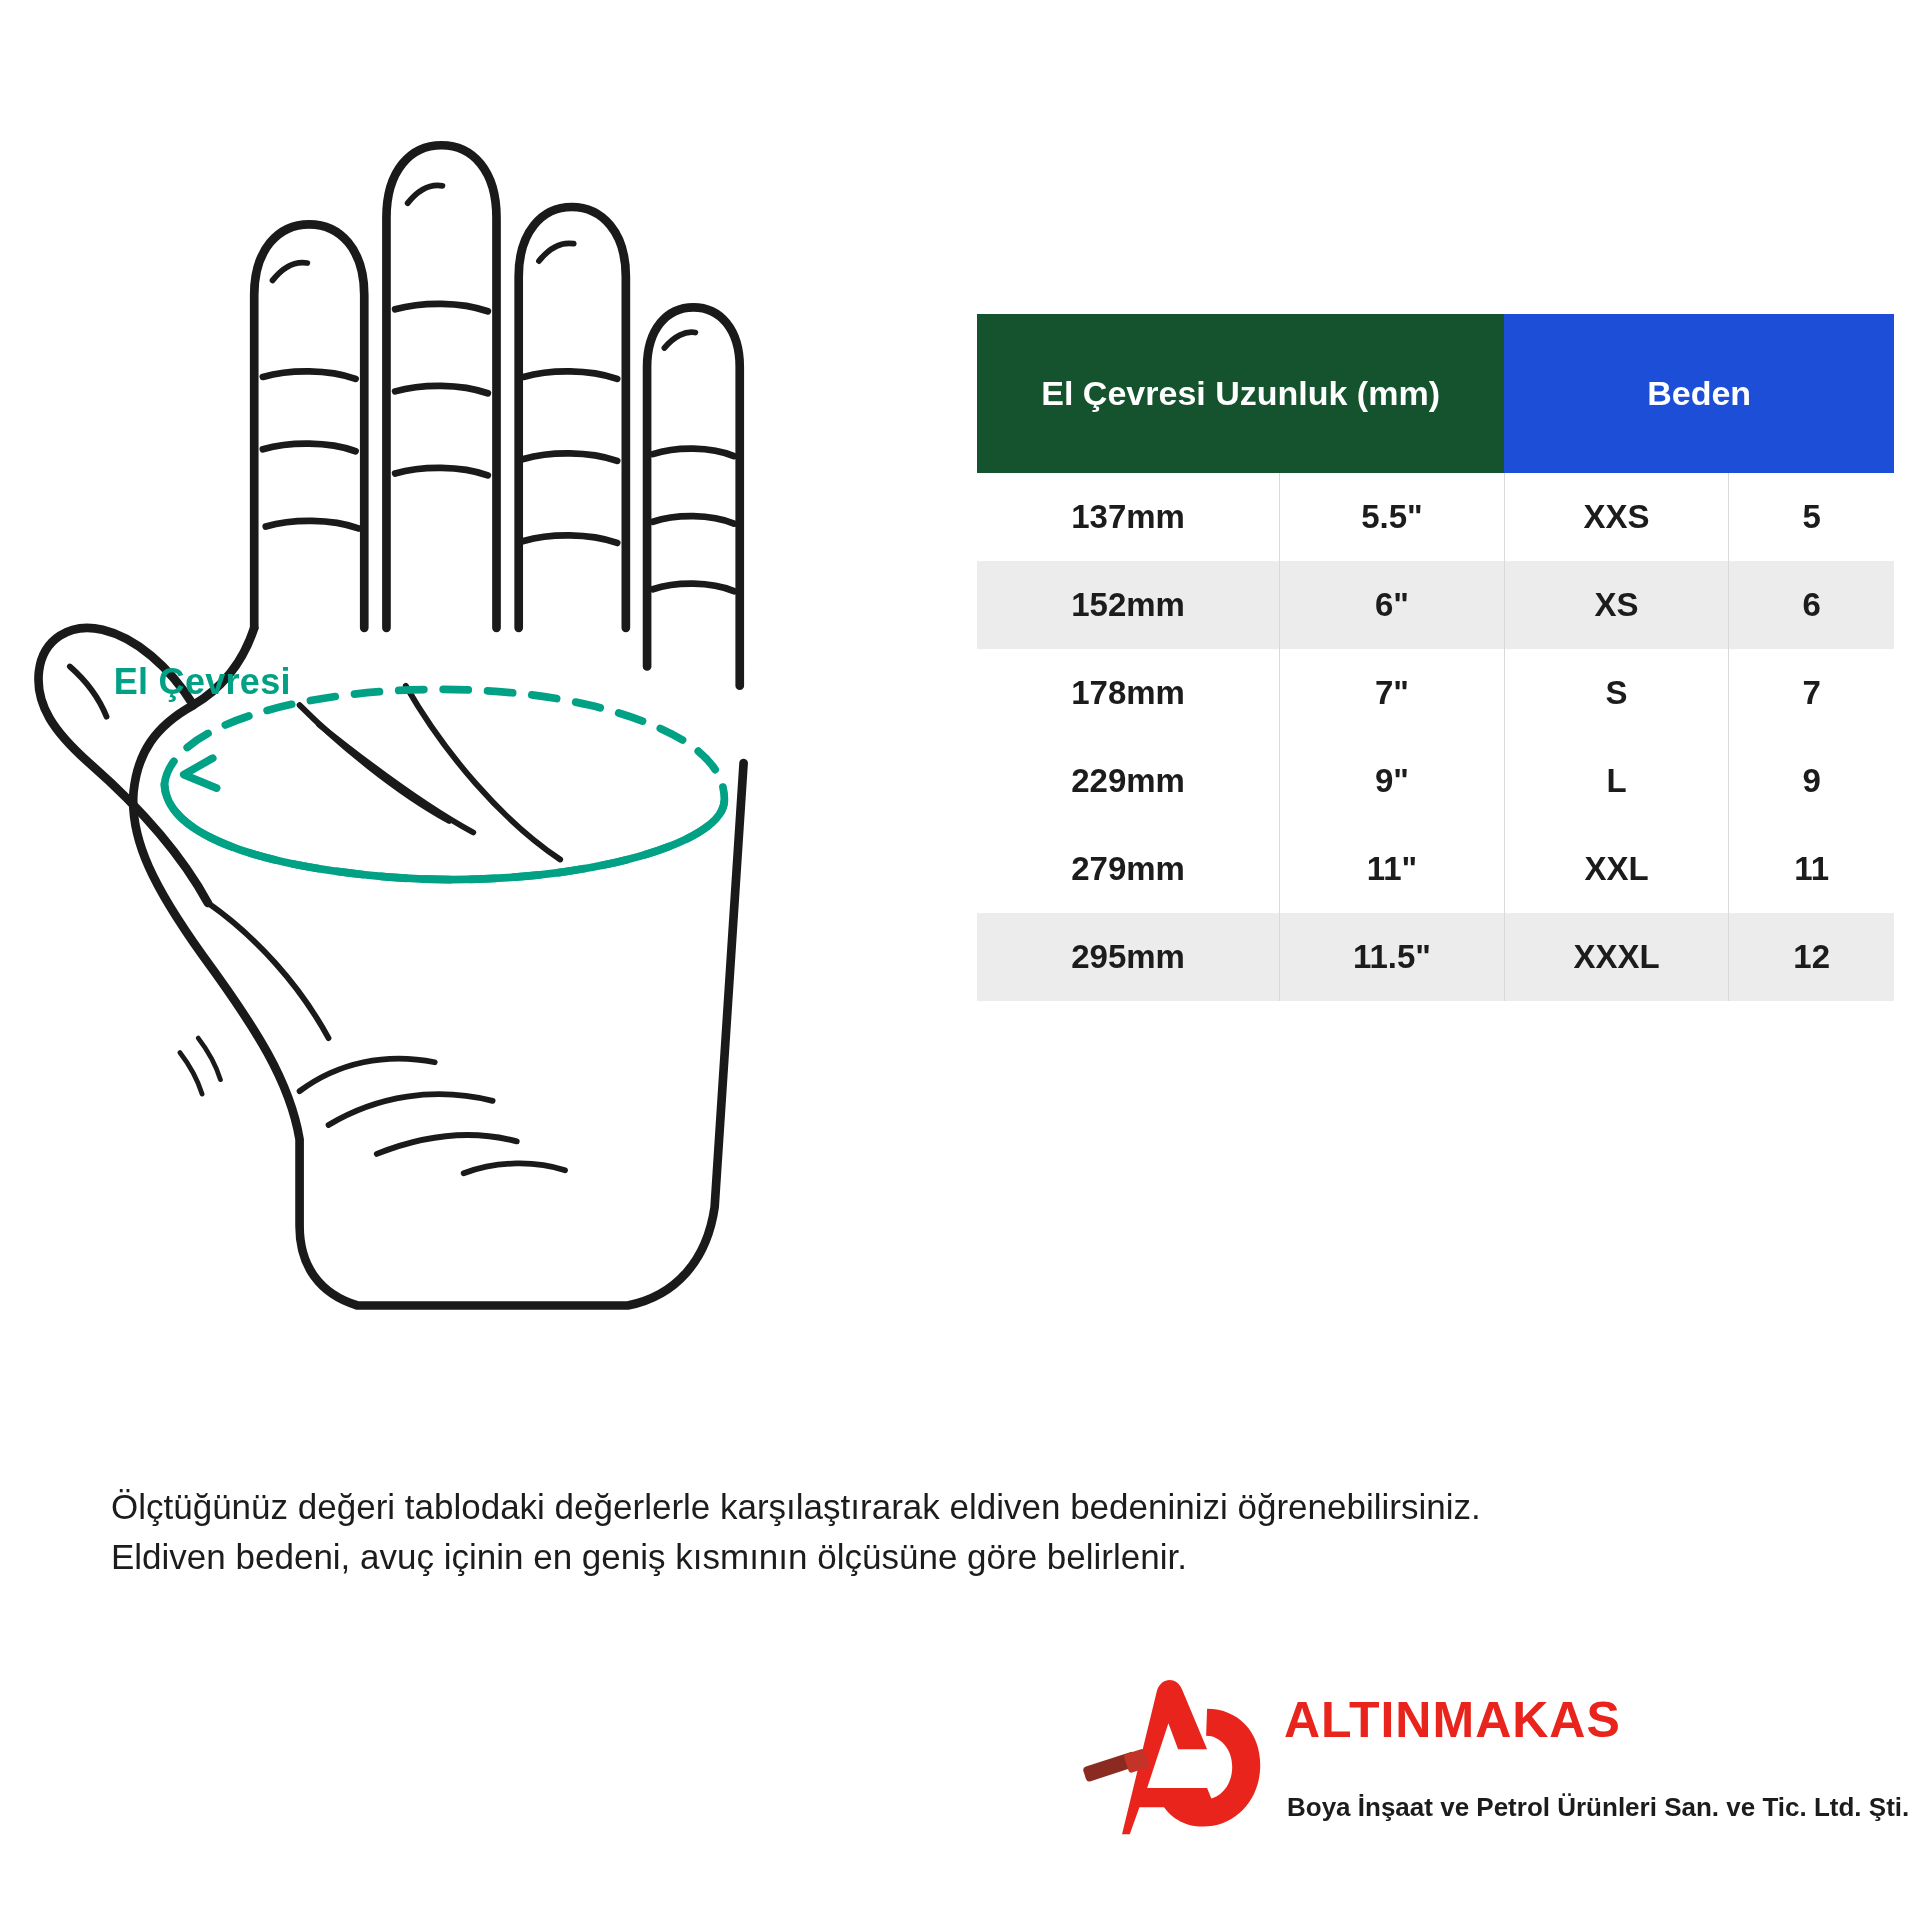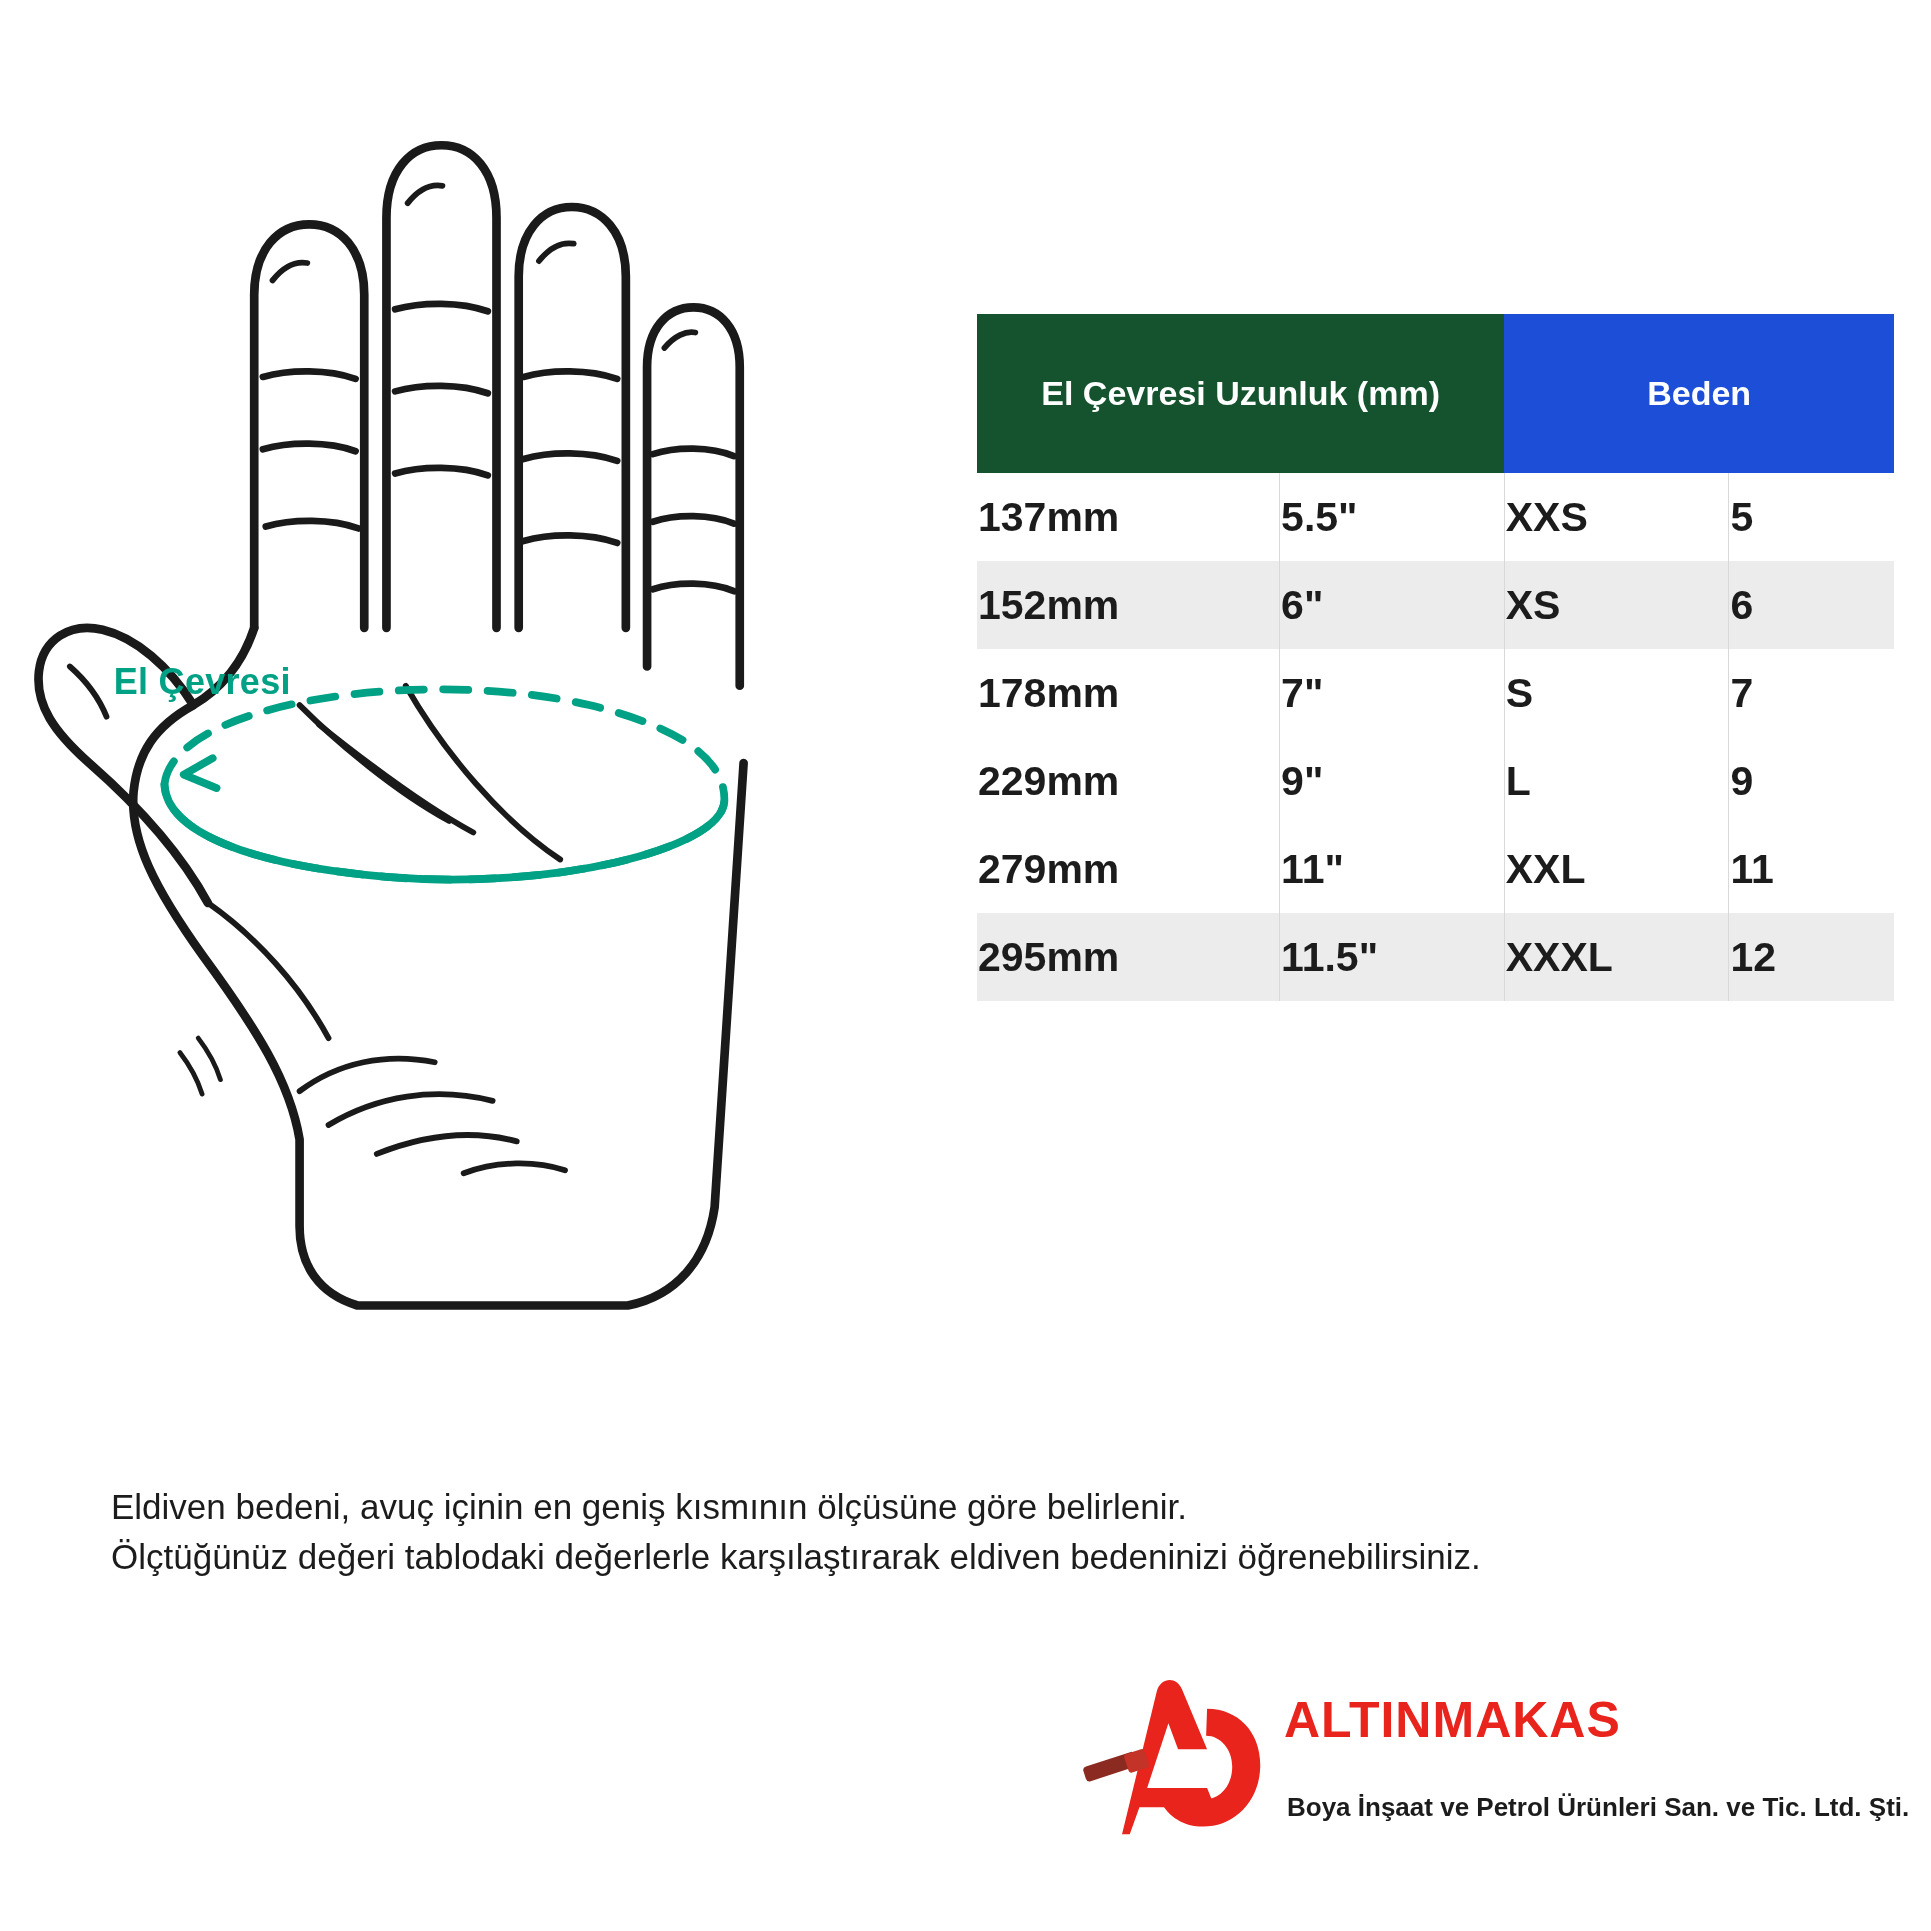--- a/index.html
+++ b/index.html
@@ -64,22 +64,22 @@
   }
   .th-measure {
     background: #14532d;
   }
   .th-size {
     background: #1d4ed8;
   }
   .size-table td {
     height: 86px;
     vertical-align: middle;
-    text-align: left;
-    font-size: 41px;
+    text-align: center;
+    font-size: 33px;
     font-weight: 700;
     color: #1c1c1c;
     background: #ffffff;
     border-right: 1.9px solid #d9d9d9;
   }
   .size-table td:last-child {
     border-right: none;
   }
   .size-table tr.alt td {
     background: #ececec;
@@ -253,22 +253,22 @@
       <tr class="alt">
         <td>295mm</td>
         <td>11.5"</td>
         <td>XXXL</td>
         <td>12</td>
       </tr>
     </tbody>
   </table>
 
   <div class="note">
+    <div>Ölçtüğünüz değeri tablodaki değerlerle karşılaştırarak eldiven bedeninizi öğrenebilirsiniz.</div>
     <div>Eldiven bedeni, avuç içinin en geniş kısmının ölçüsüne göre belirlenir.</div>
-    <div>Ölçtüğünüz değeri tablodaki değerlerle karşılaştırarak eldiven bedeninizi öğrenebilirsiniz.</div>
   </div>
 
   <div class="logo-block">
     <div class="logo-mark">
       <svg viewBox="0 0 215 180" xmlns="http://www.w3.org/2000/svg">
         <path d="M62 170 L98 22 C102 8 118 6 124 20 L150 82 L120 82 L110 55 L88 122 L150 122 L158 142 L80 142 L70 170 Z" fill="#e8241c"></path>
         <path d="M150 40 C182 40 205 64 205 98 C205 136 178 162 146 162 C126 162 110 152 102 136
                  L128 122 C133 130 139 134 147 134 C163 134 176 120 176 100 C176 82 164 68 149 68 Z" fill="#e8241c"></path>
         <rect x="22" y="92" width="56" height="16" rx="4" fill="#8b2a20" transform="rotate(-18 50 100)"></rect>
         <rect x="66" y="84" width="22" height="20" rx="3" fill="#c33327" transform="rotate(-18 77 94)"></rect>

